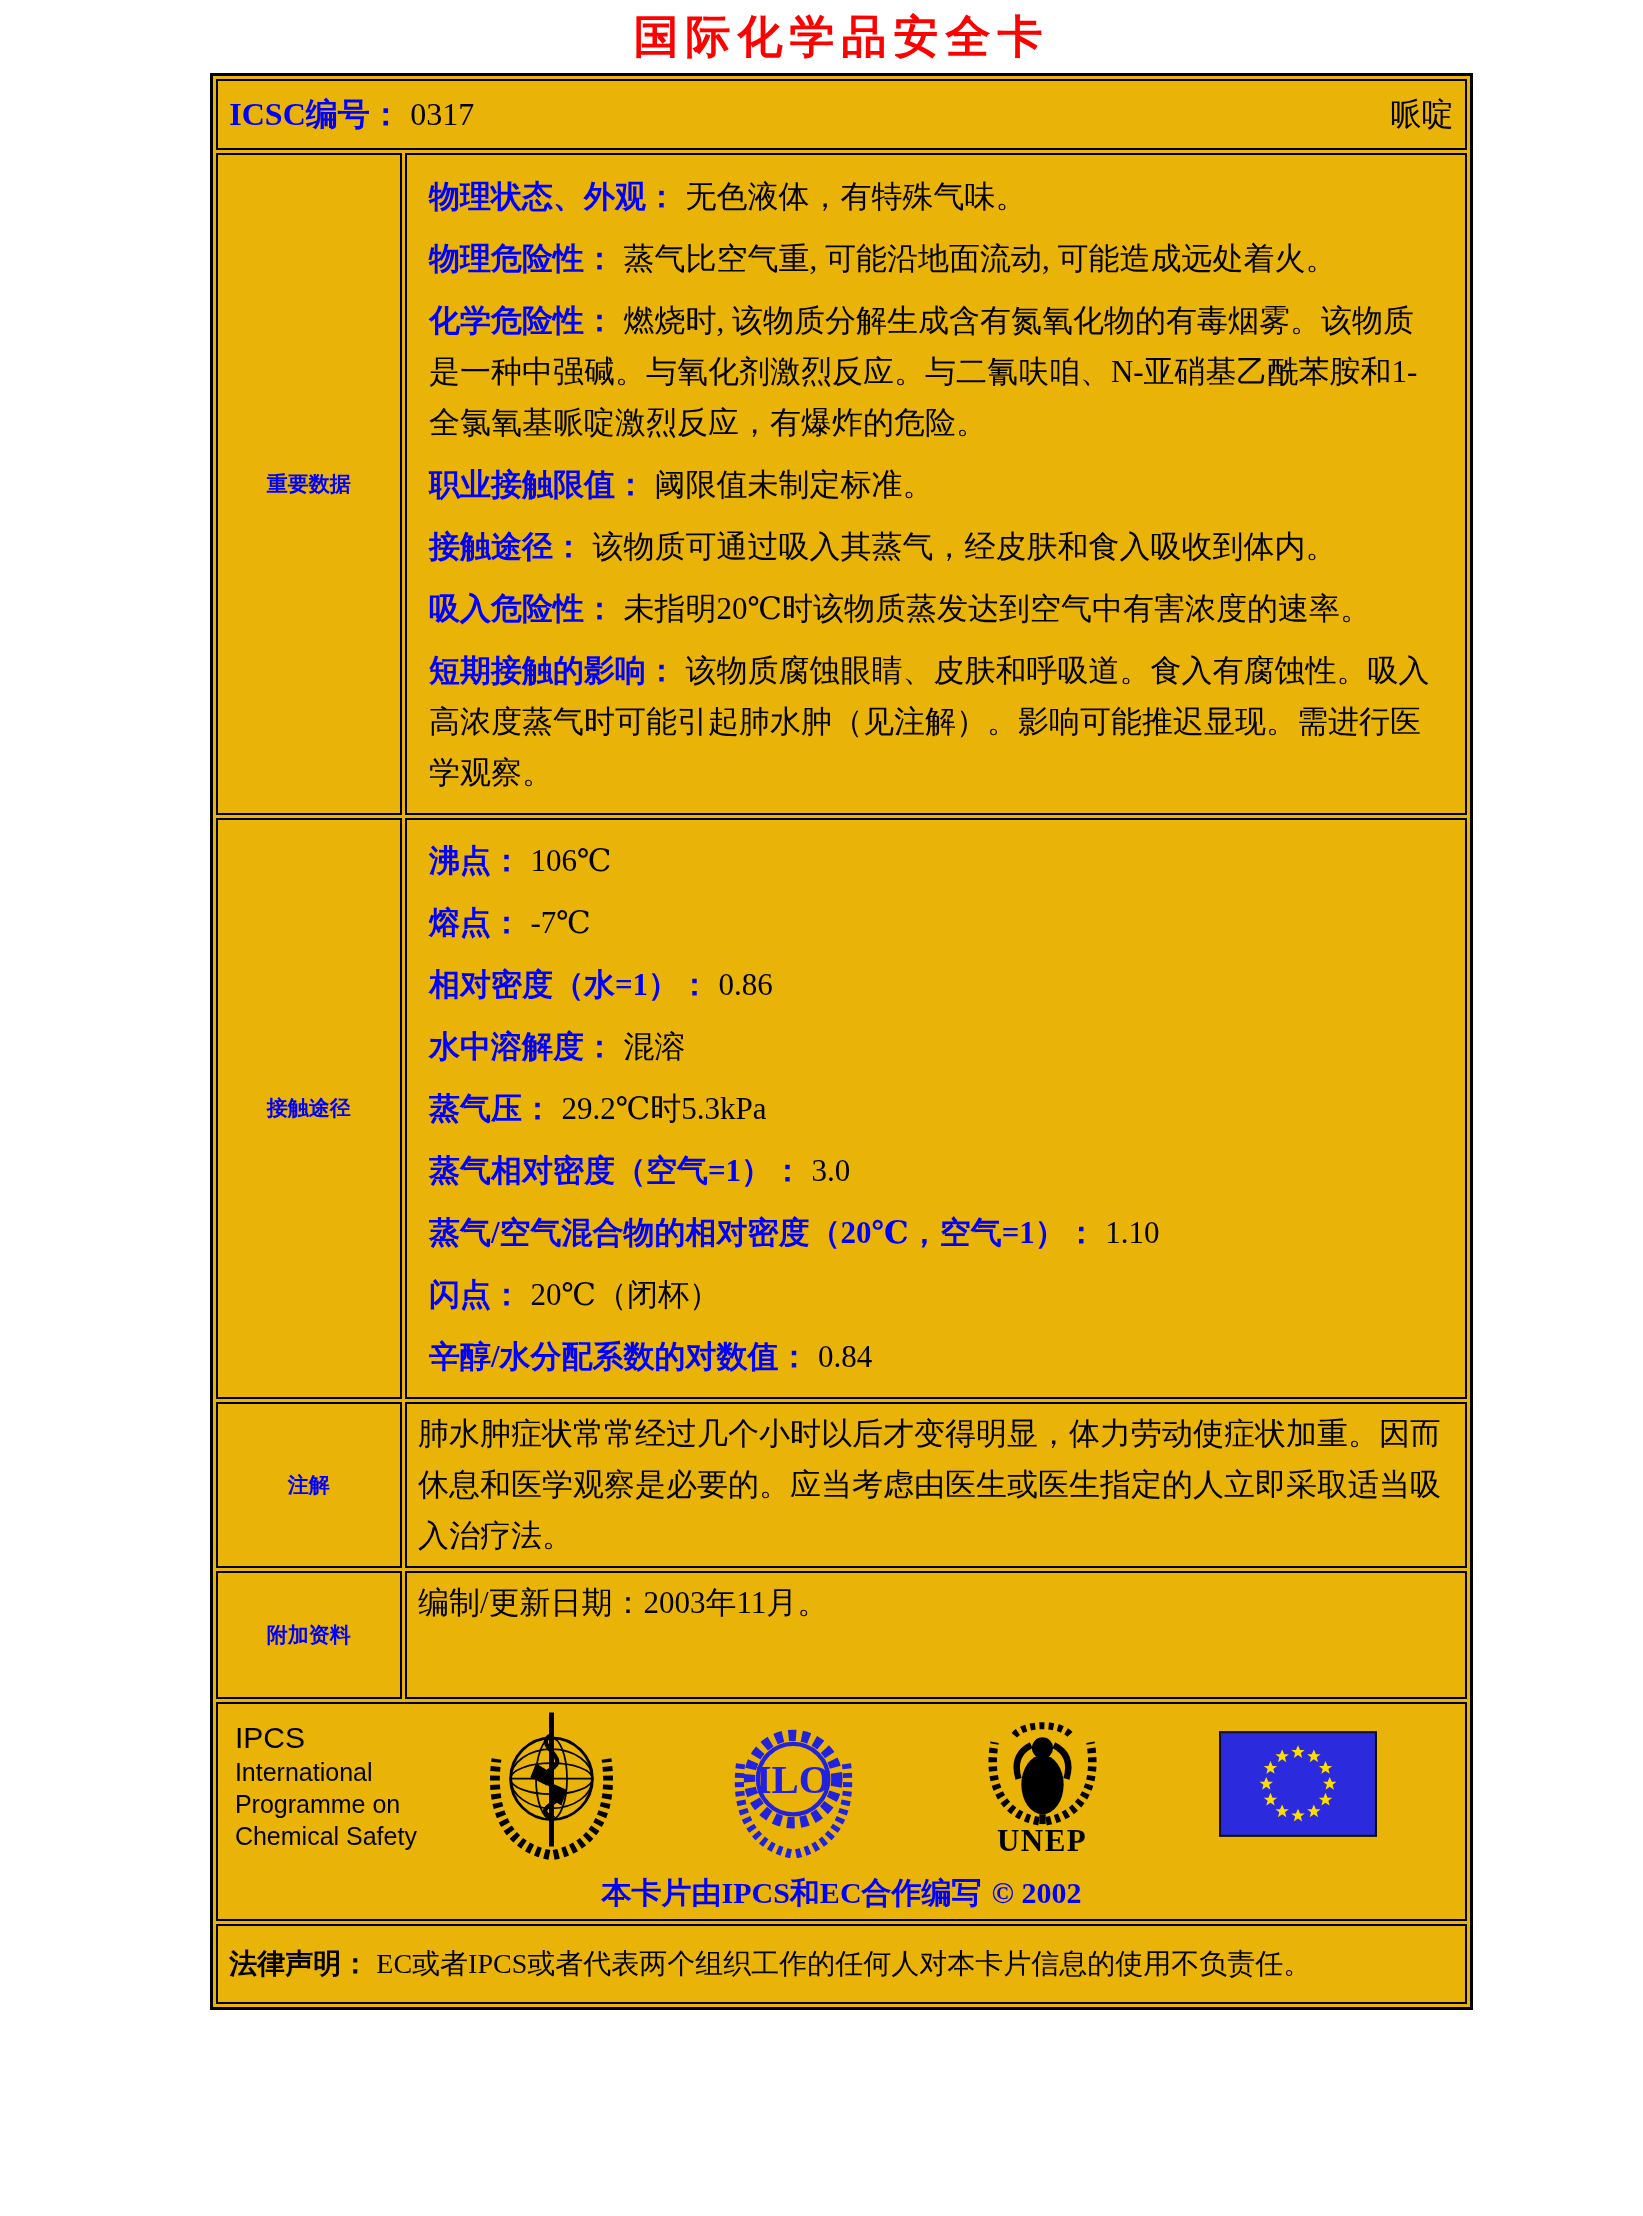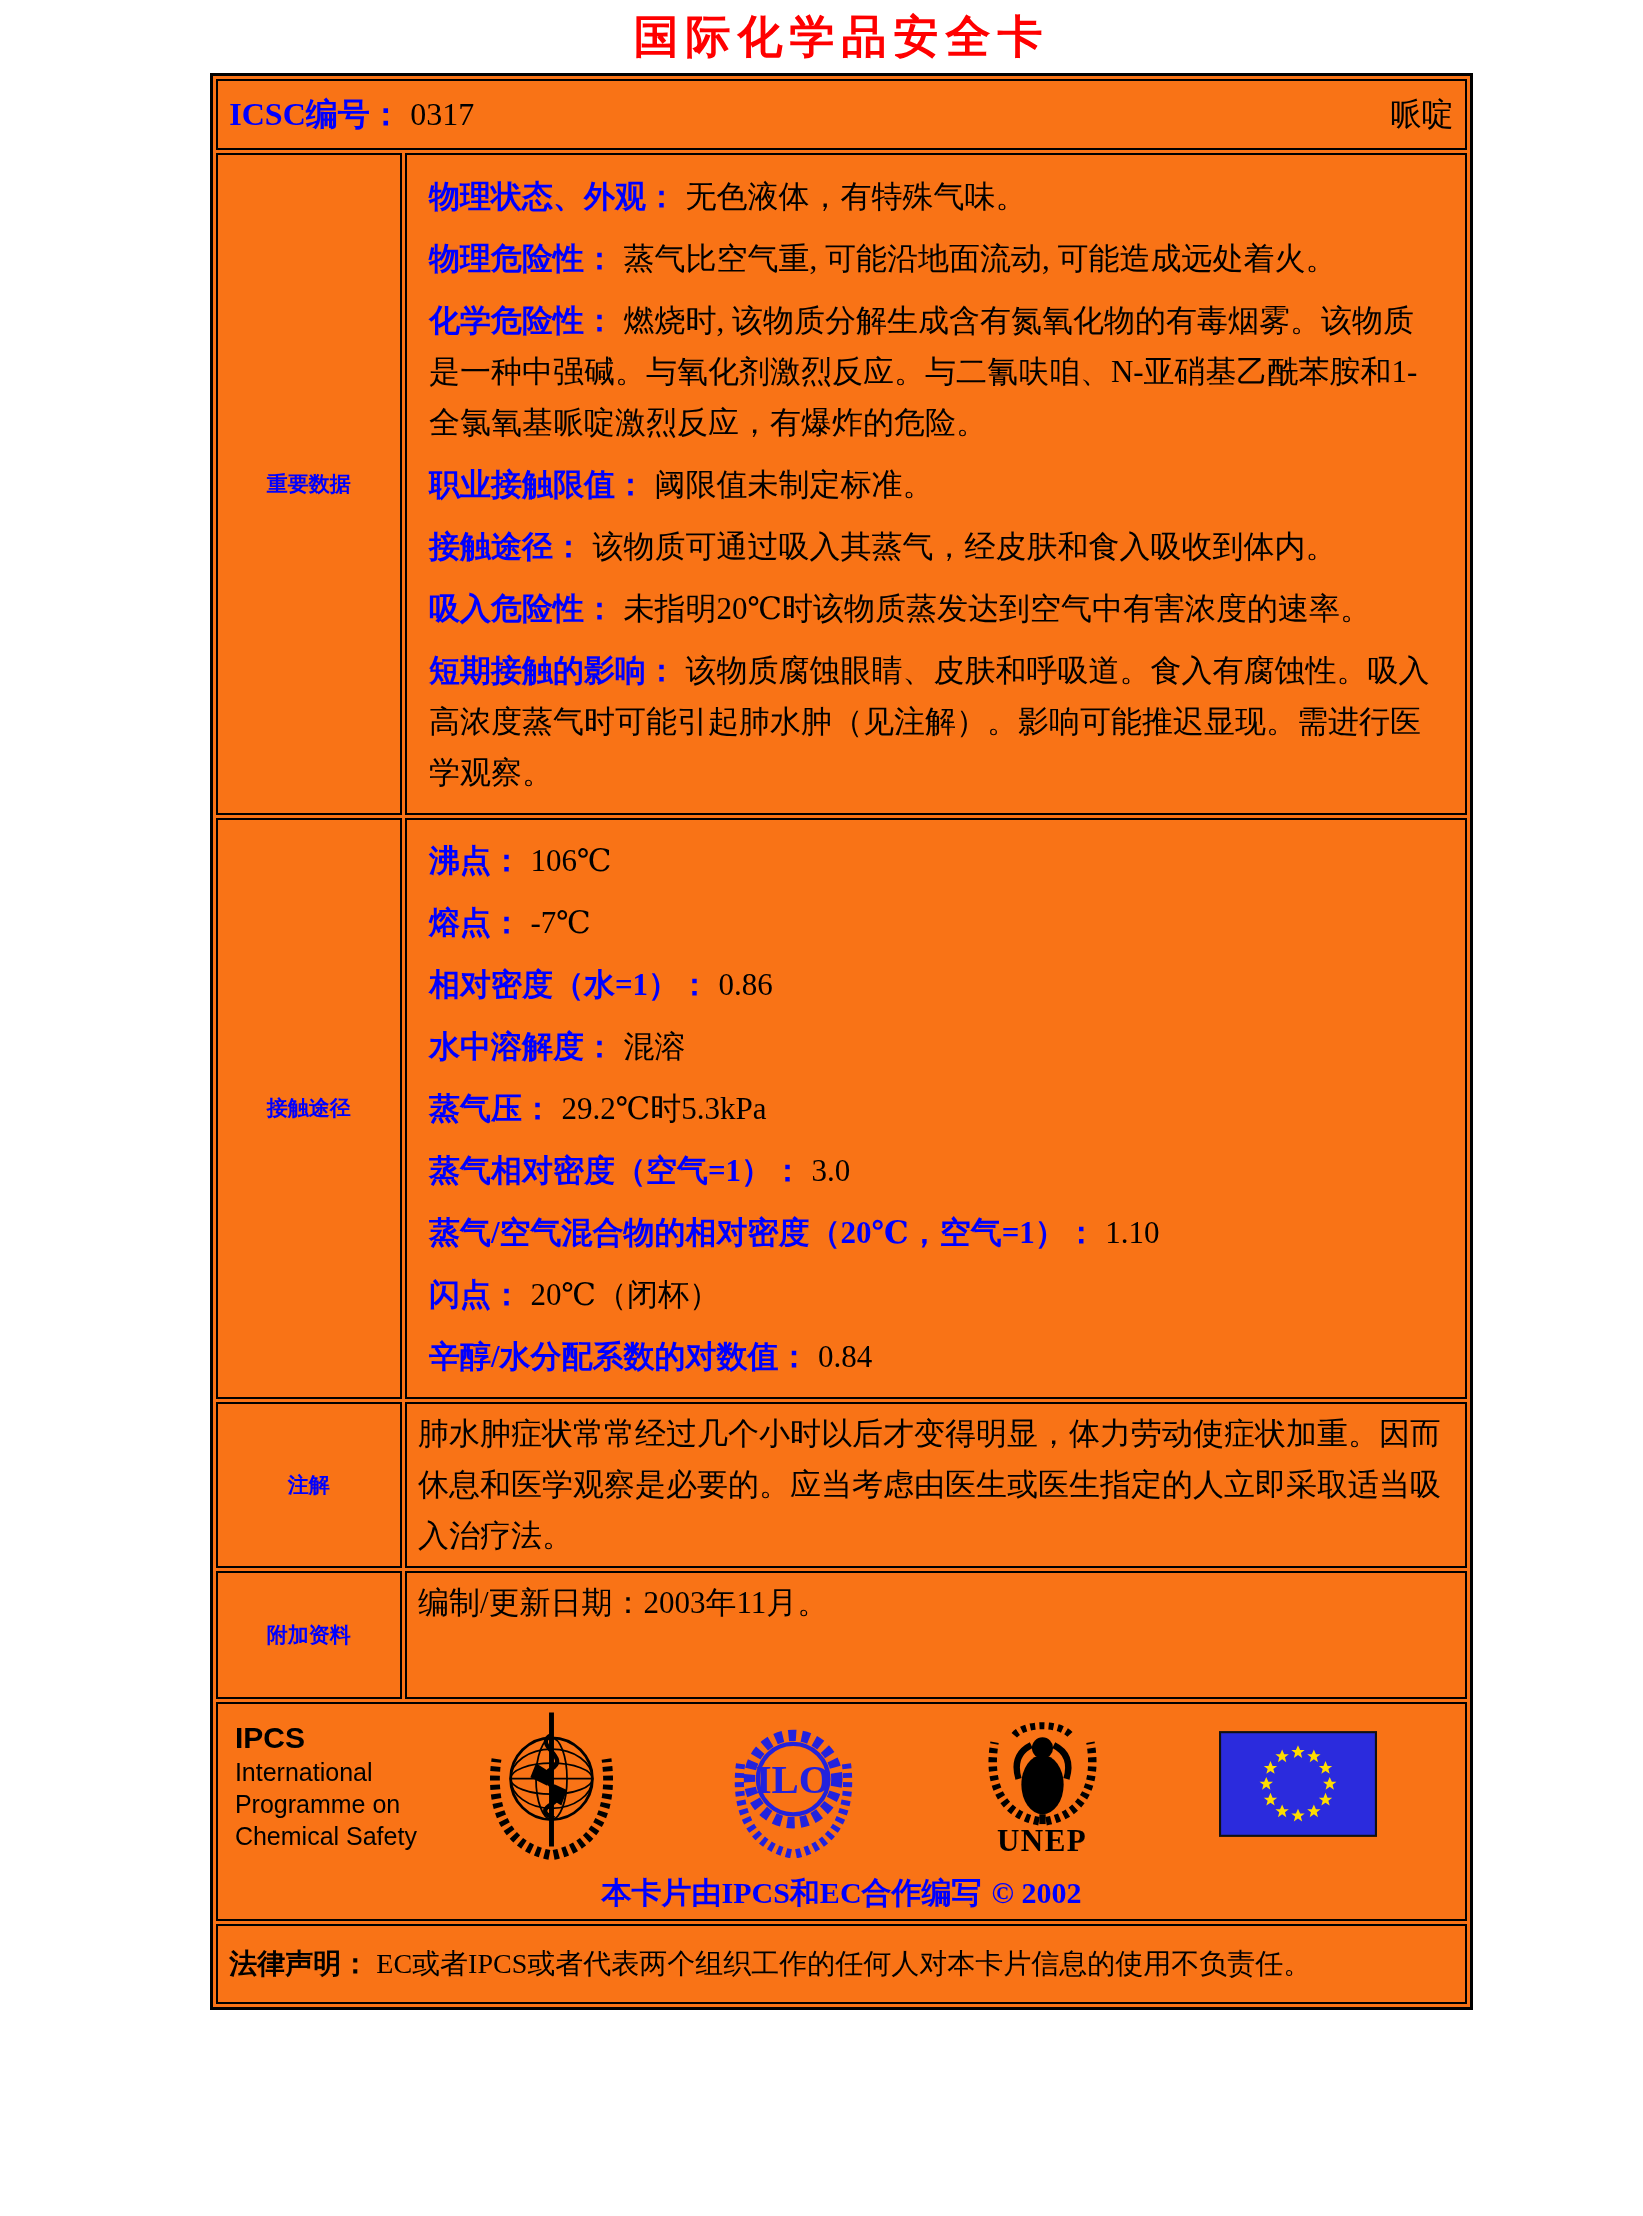--- a/index.html
+++ b/index.html
@@ -17,21 +17,21 @@
   }
   .page-title{
     margin:7px 0 6px 210px;width:1263px;
     text-align:center;
     font-size:45px;font-weight:bold;letter-spacing:7px;
     color:var(--title-red,#f00);
   }
   table.card{
     margin-left:210px;width:1263px;
     border-collapse:separate;border-spacing:3.5px;
-    border:3.5px solid #000;background:#f97316;
+    border:3.5px solid #000;background:#eab308;
   }
   table.card td{border:2.1px solid #000;padding:4.2px 11.3px;}
   td.rowlabel{
     width:159px;text-align:center;vertical-align:middle;
     color:var(--label-blue,#00f);font-weight:bold;font-size:21px;
     padding:4.2px 2.8px;
     margin-left:28px;
   }
   td.content{font-size:31px;line-height:51px;vertical-align:top;}
   td.content .para{margin:11px;}
@@ -44,21 +44,21 @@
   .legal-cell{height:68px;vertical-align:middle !important;font-size:28px;line-height:40px;}
   .legal-label{font-weight:bold;margin-right:7px;}
   
   .logos-cell{padding:10px 7px 7px 7px;}
   .logos-row{display:flex;align-items:center;}
   .ipcs-block{
     width:233px;margin-left:5.6px;
     font-family:"Liberation Sans","DejaVu Sans",sans-serif;
     font-size:25px;line-height:32px;color:#000;
   }
-  .ipcs-acronym{font-size:30px;font-weight:bold;line-height:37px;}
+  .ipcs-acronym{font-size:30px;font-weight:normal;line-height:37px;}
   .logo{flex:0 0 auto;}
   .logo-who{margin-left:12.7px;}
   .logo-ilo{margin-left:106px;}
   .logo-unep{margin-left:113px;text-align:center;}
   .unep-word{
     font-family:"Liberation Serif","DejaVu Serif",serif;
     font-weight:bold;font-size:31px;letter-spacing:1.4px;line-height:31px;margin-top:-4.2px;
   }
   .logo-eu{margin-left:106px;}
   .credit-line{

